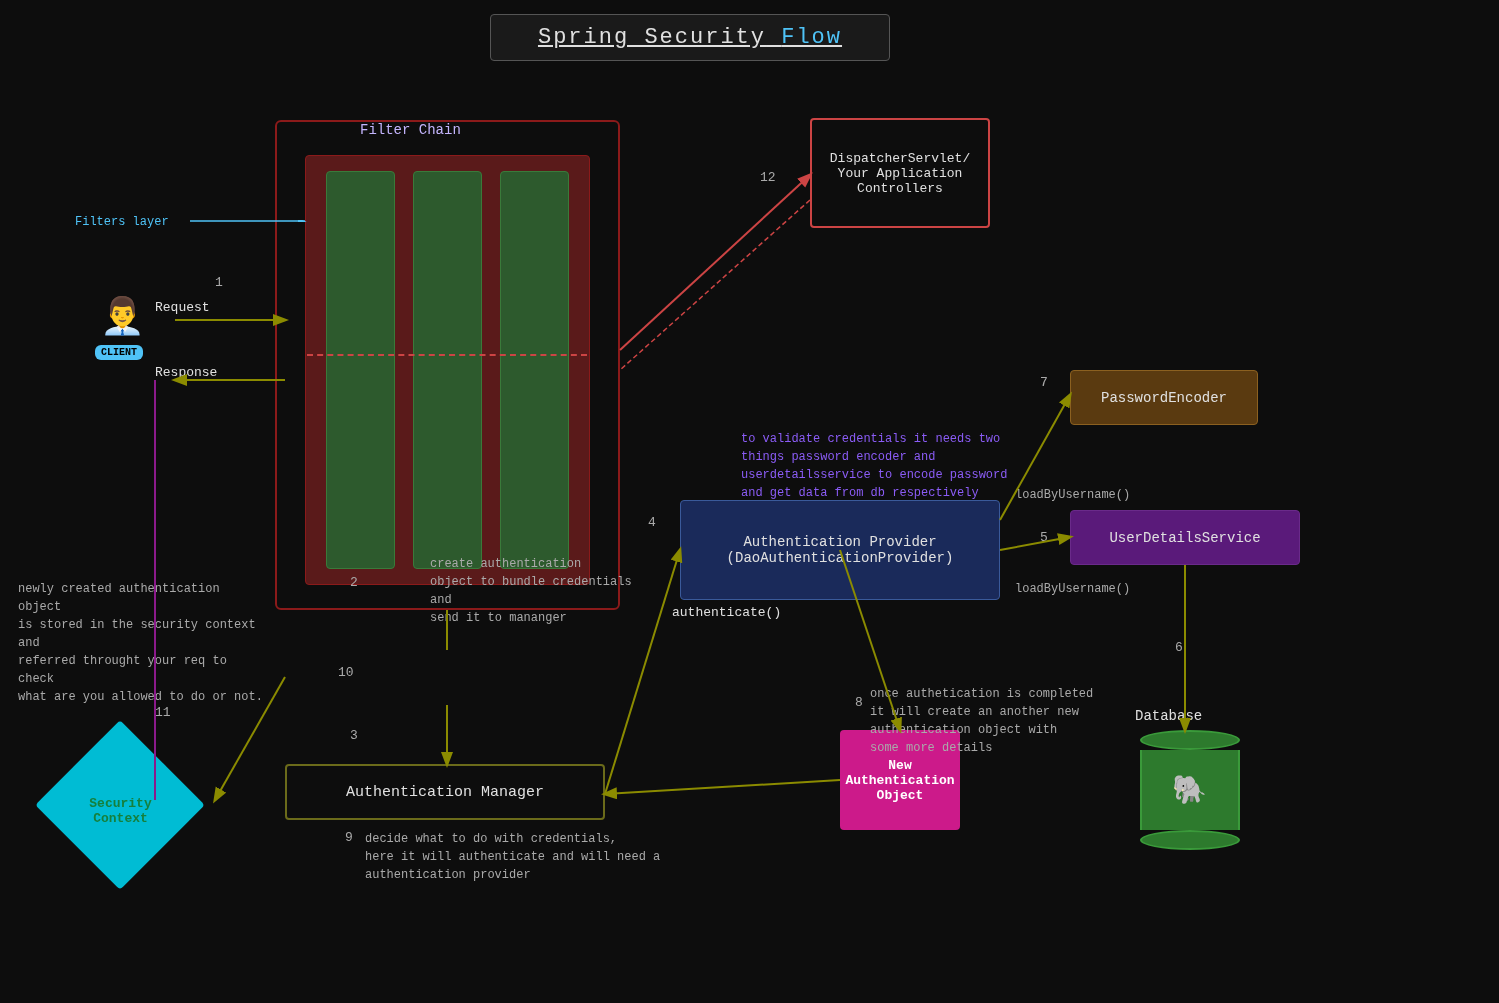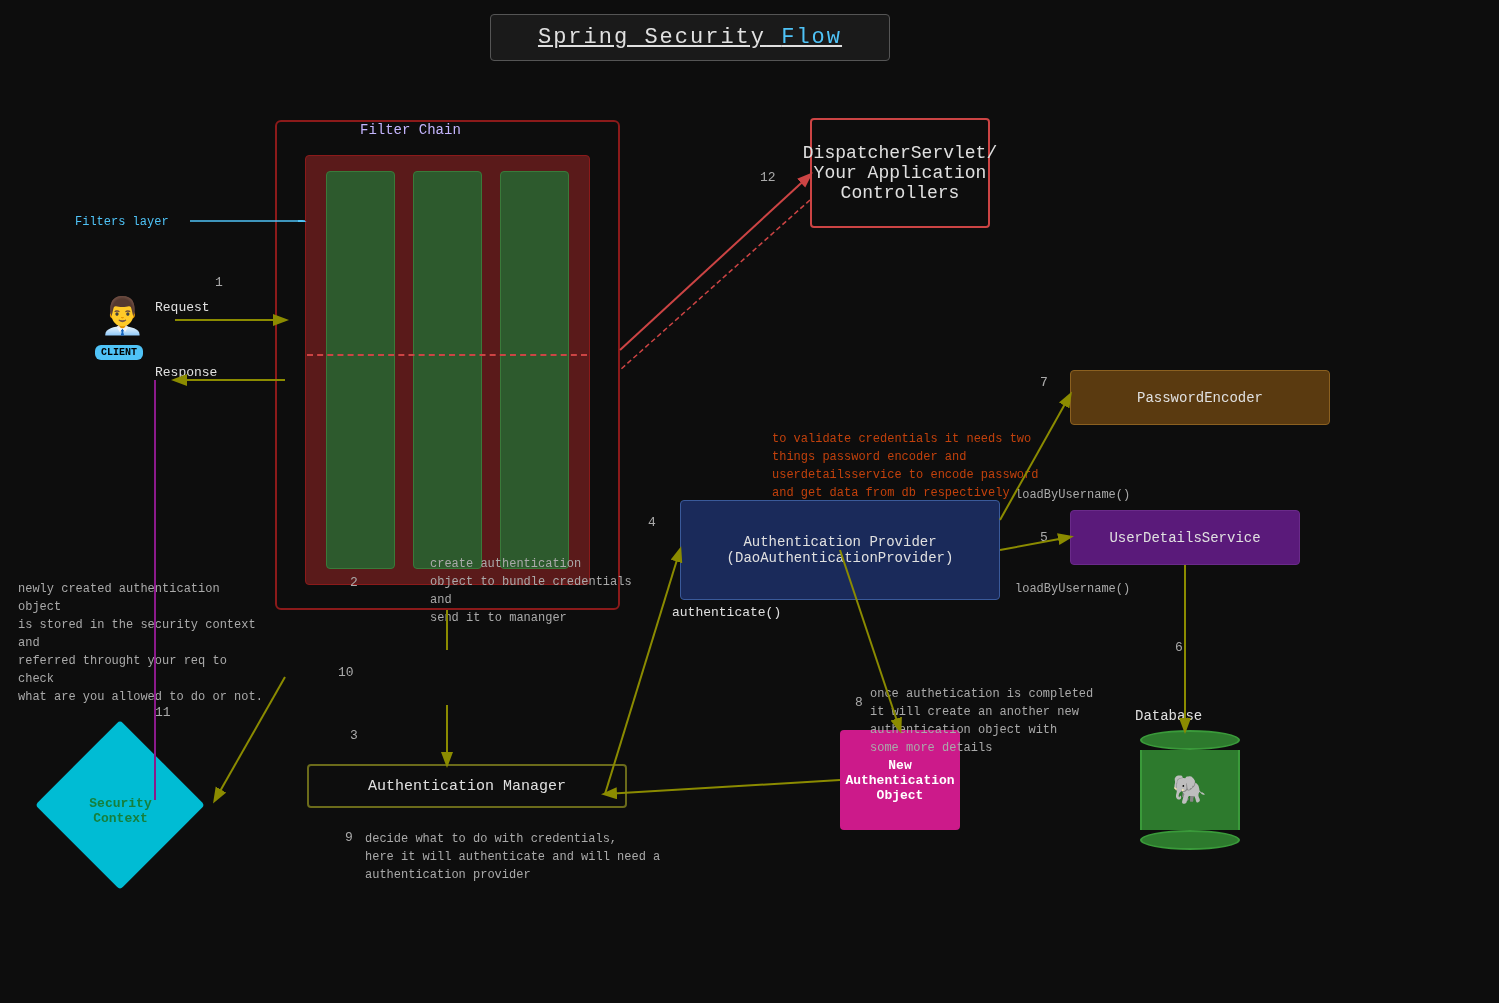--- a/index.html
+++ b/index.html
@@ -91,21 +91,21 @@
       left: 810px;
       width: 180px;
       height: 110px;
       border: 2px solid #cc4444;
       border-radius: 4px;
       background: transparent;
       display: flex;
       align-items: center;
       justify-content: center;
       text-align: center;
-      font-size: 18px;
+      font-size: 13px;
       color: #e0e0e0;
       padding: 8px;
     }
 
     
     .auth-filter-box {
       position: absolute;
       top: 650px;
       left: 285px;
       width: 320px;
@@ -119,30 +119,29 @@
       font-size: 15px;
       color: #e0e0e0;
     }
 
     
     .auth-manager-box {
       position: absolute;
       top: 764px;
       left: 285px;
       width: 320px;
-      height: 44px;
+      height: 56px;
       border: 2px solid #6b6b1a;
       border-radius: 4px;
       background: transparent;
       display: flex;
       align-items: center;
       justify-content: center;
       font-size: 15px;
       color: #e0e0e0;
-      margin-left: 22px;
     }
 
     
     .auth-provider-box {
       position: absolute;
       top: 500px;
       left: 680px;
       width: 320px;
       height: 100px;
       border: 1px solid #3a5a9a;
@@ -155,21 +154,21 @@
       font-size: 14px;
       color: #e0e0e0;
       padding: 10px;
     }
 
     
     .password-encoder-box {
       position: absolute;
       top: 370px;
       left: 1070px;
-      width: 260px;
+      width: 188px;
       height: 55px;
       border: 1px solid #8b6020;
       border-radius: 4px;
       background: #5a3a10;
       display: flex;
       align-items: center;
       justify-content: center;
       font-size: 14px;
       color: #e0e0e0;
     }
@@ -458,21 +457,21 @@
   <div class="num" style="top:375px; left:1040px;">7</div>
   <div class="num" style="top:695px; left:855px;">8</div>
   <div class="num" style="top:830px; left:345px;">9</div>
   <div class="num" style="top:665px; left:338px;">10</div>
   <div class="num" style="top:705px; left:155px;">11</div>
   <div class="num" style="top:170px; left:760px;">12</div>
 
   <div class="label" style="top:555px; left:430px; max-width:230px; line-height:1.5;">
     create authentication<br>object to bundle credentials and<br>send it to mananger
   </div>
-  <div class="label" style="top:430px; left:772px; max-width:290px; line-height:1.5; color:#c2410c;">
+  <div class="label" style="top:430px; left:741px; max-width:290px; line-height:1.5; color:#8b5cf6;">
     to validate credentials it needs two<br>things password encoder and<br>userdetailsservice to encode password<br>and get data from db respectively
   </div>
   <div class="label" style="top:685px; left:870px; max-width:260px; line-height:1.5;">
     once authetication is completed<br>it will create an another new<br>authentication object with<br>some more details
   </div>
   <div class="label" style="top:830px; left:365px; max-width:320px; line-height:1.5;">
     decide what to do with credentials,<br>here it will authenticate and will need a<br>authentication provider
   </div>
   <div class="label" style="top:580px; left:18px; max-width:245px; line-height:1.5;">
     newly created authentication object<br>is stored in the security context and<br>referred throught your req to check<br>what are you allowed to do or not.

